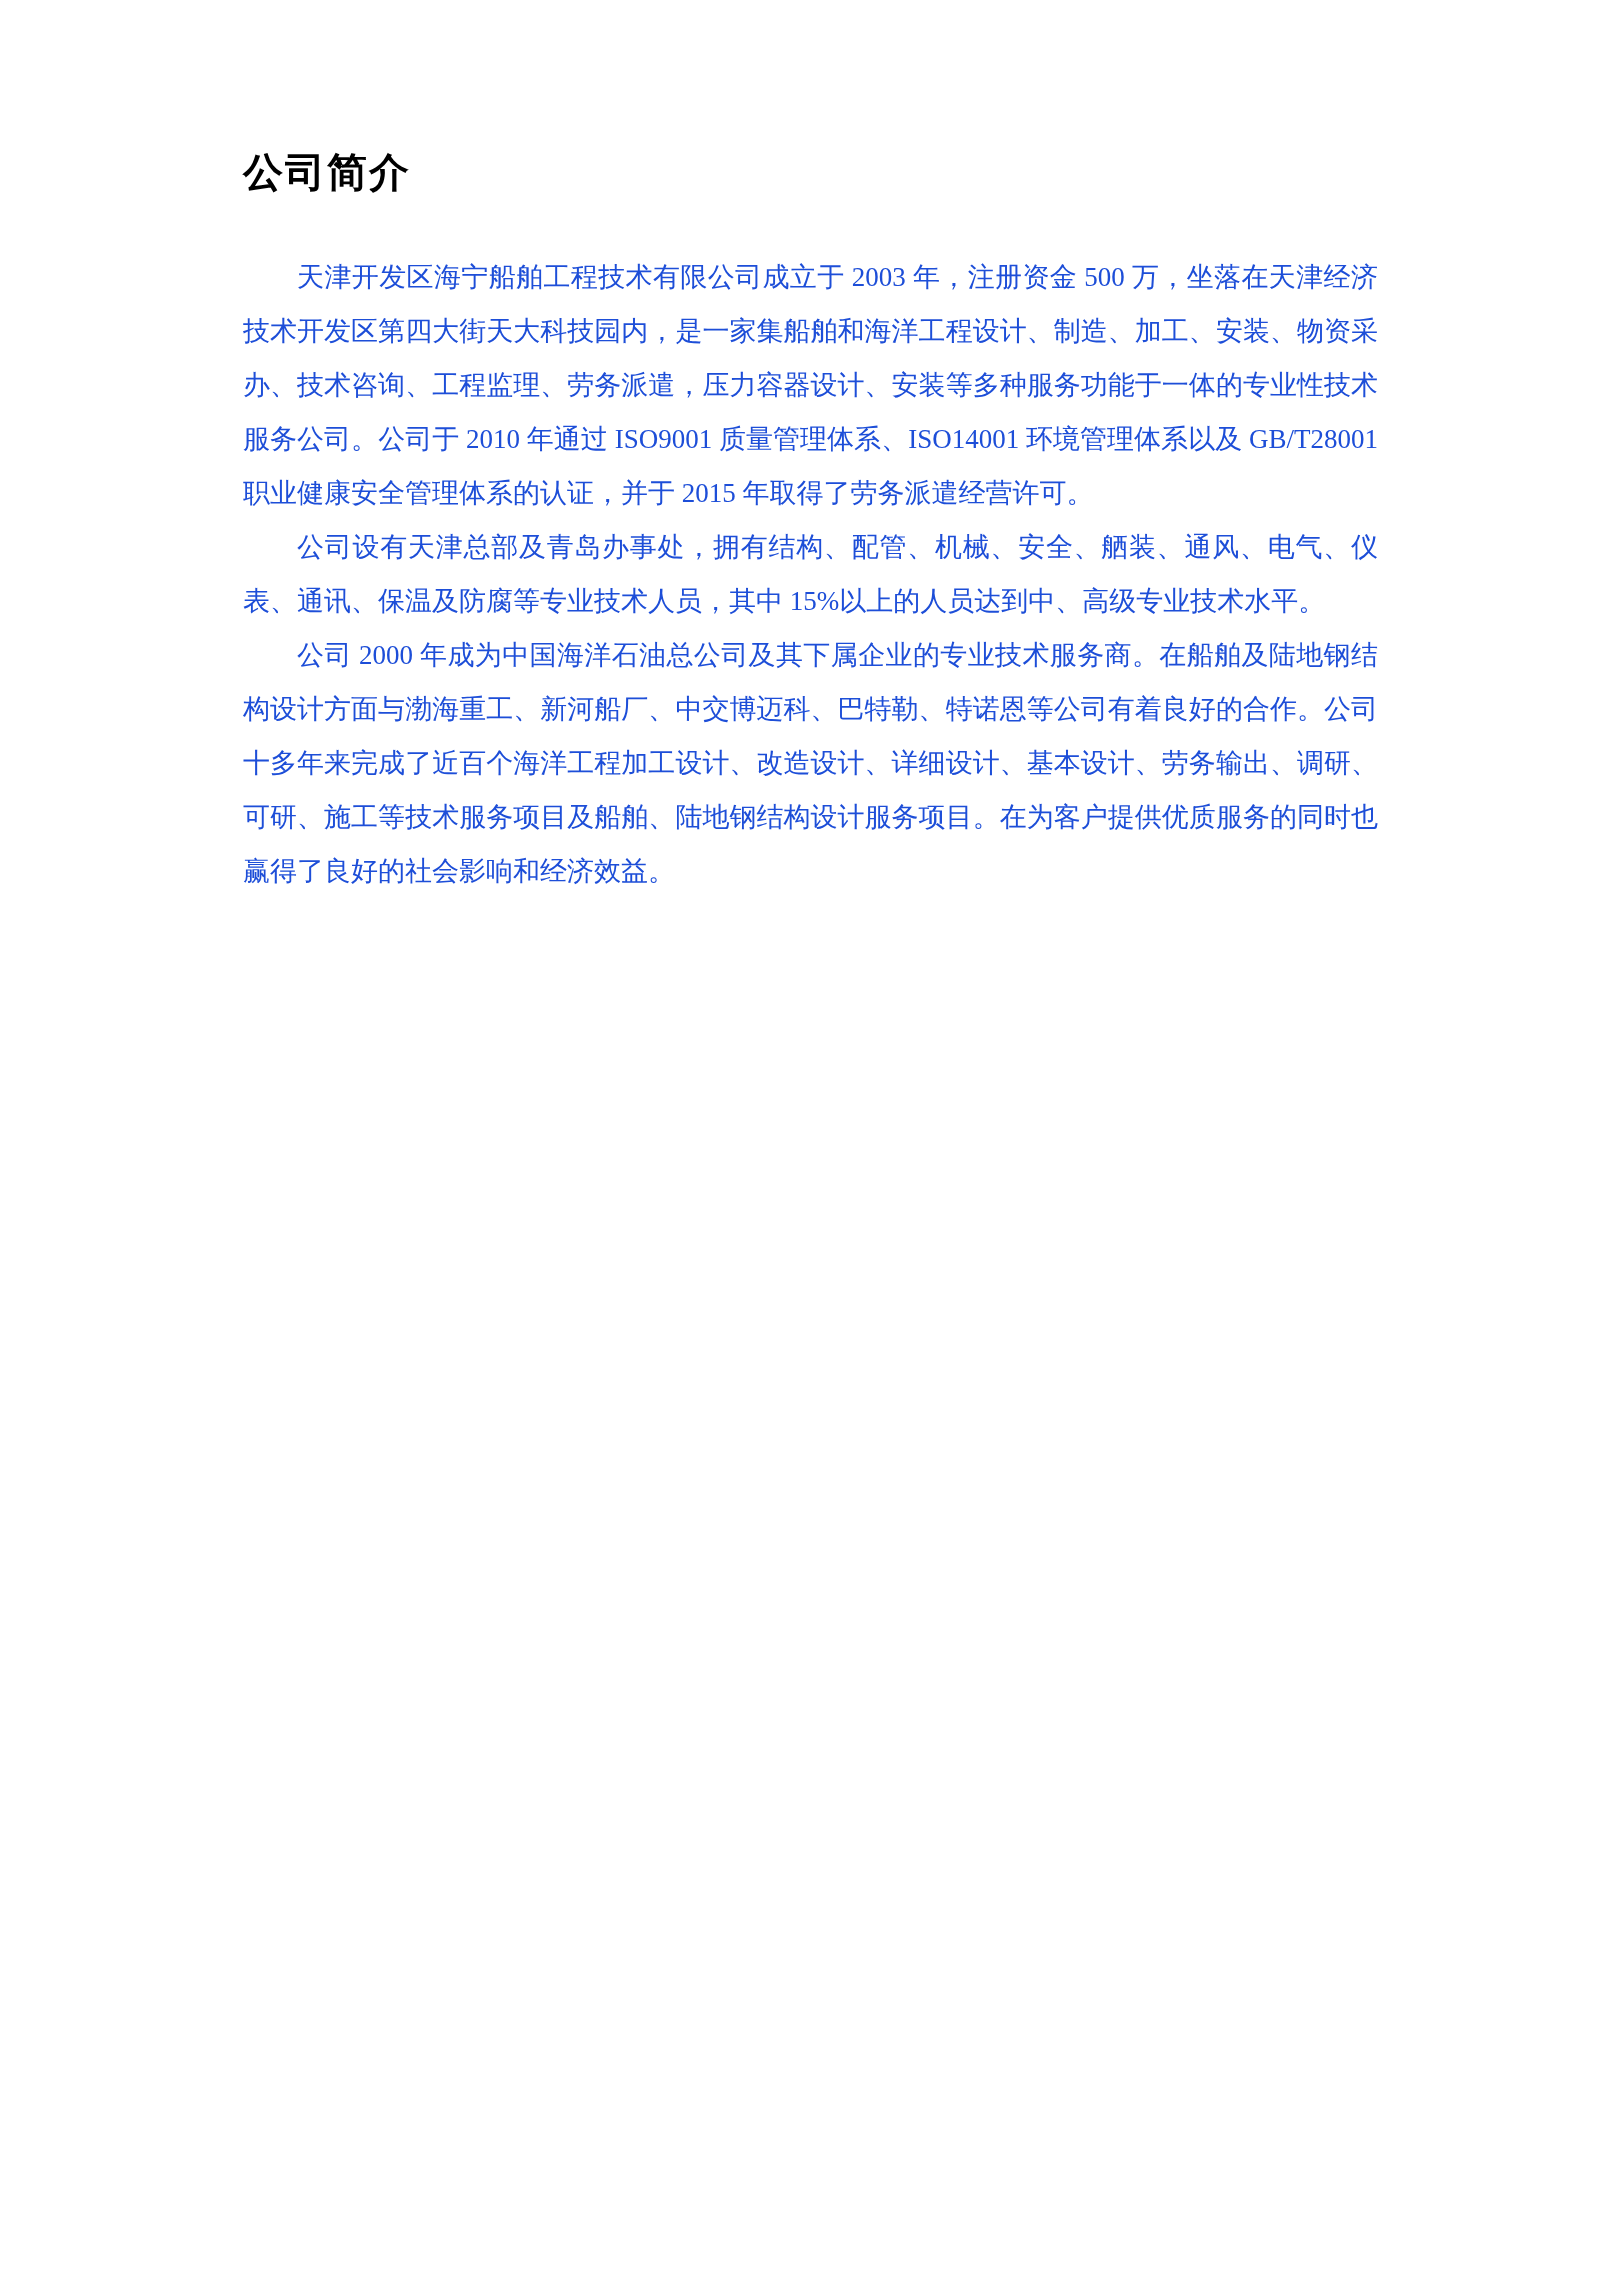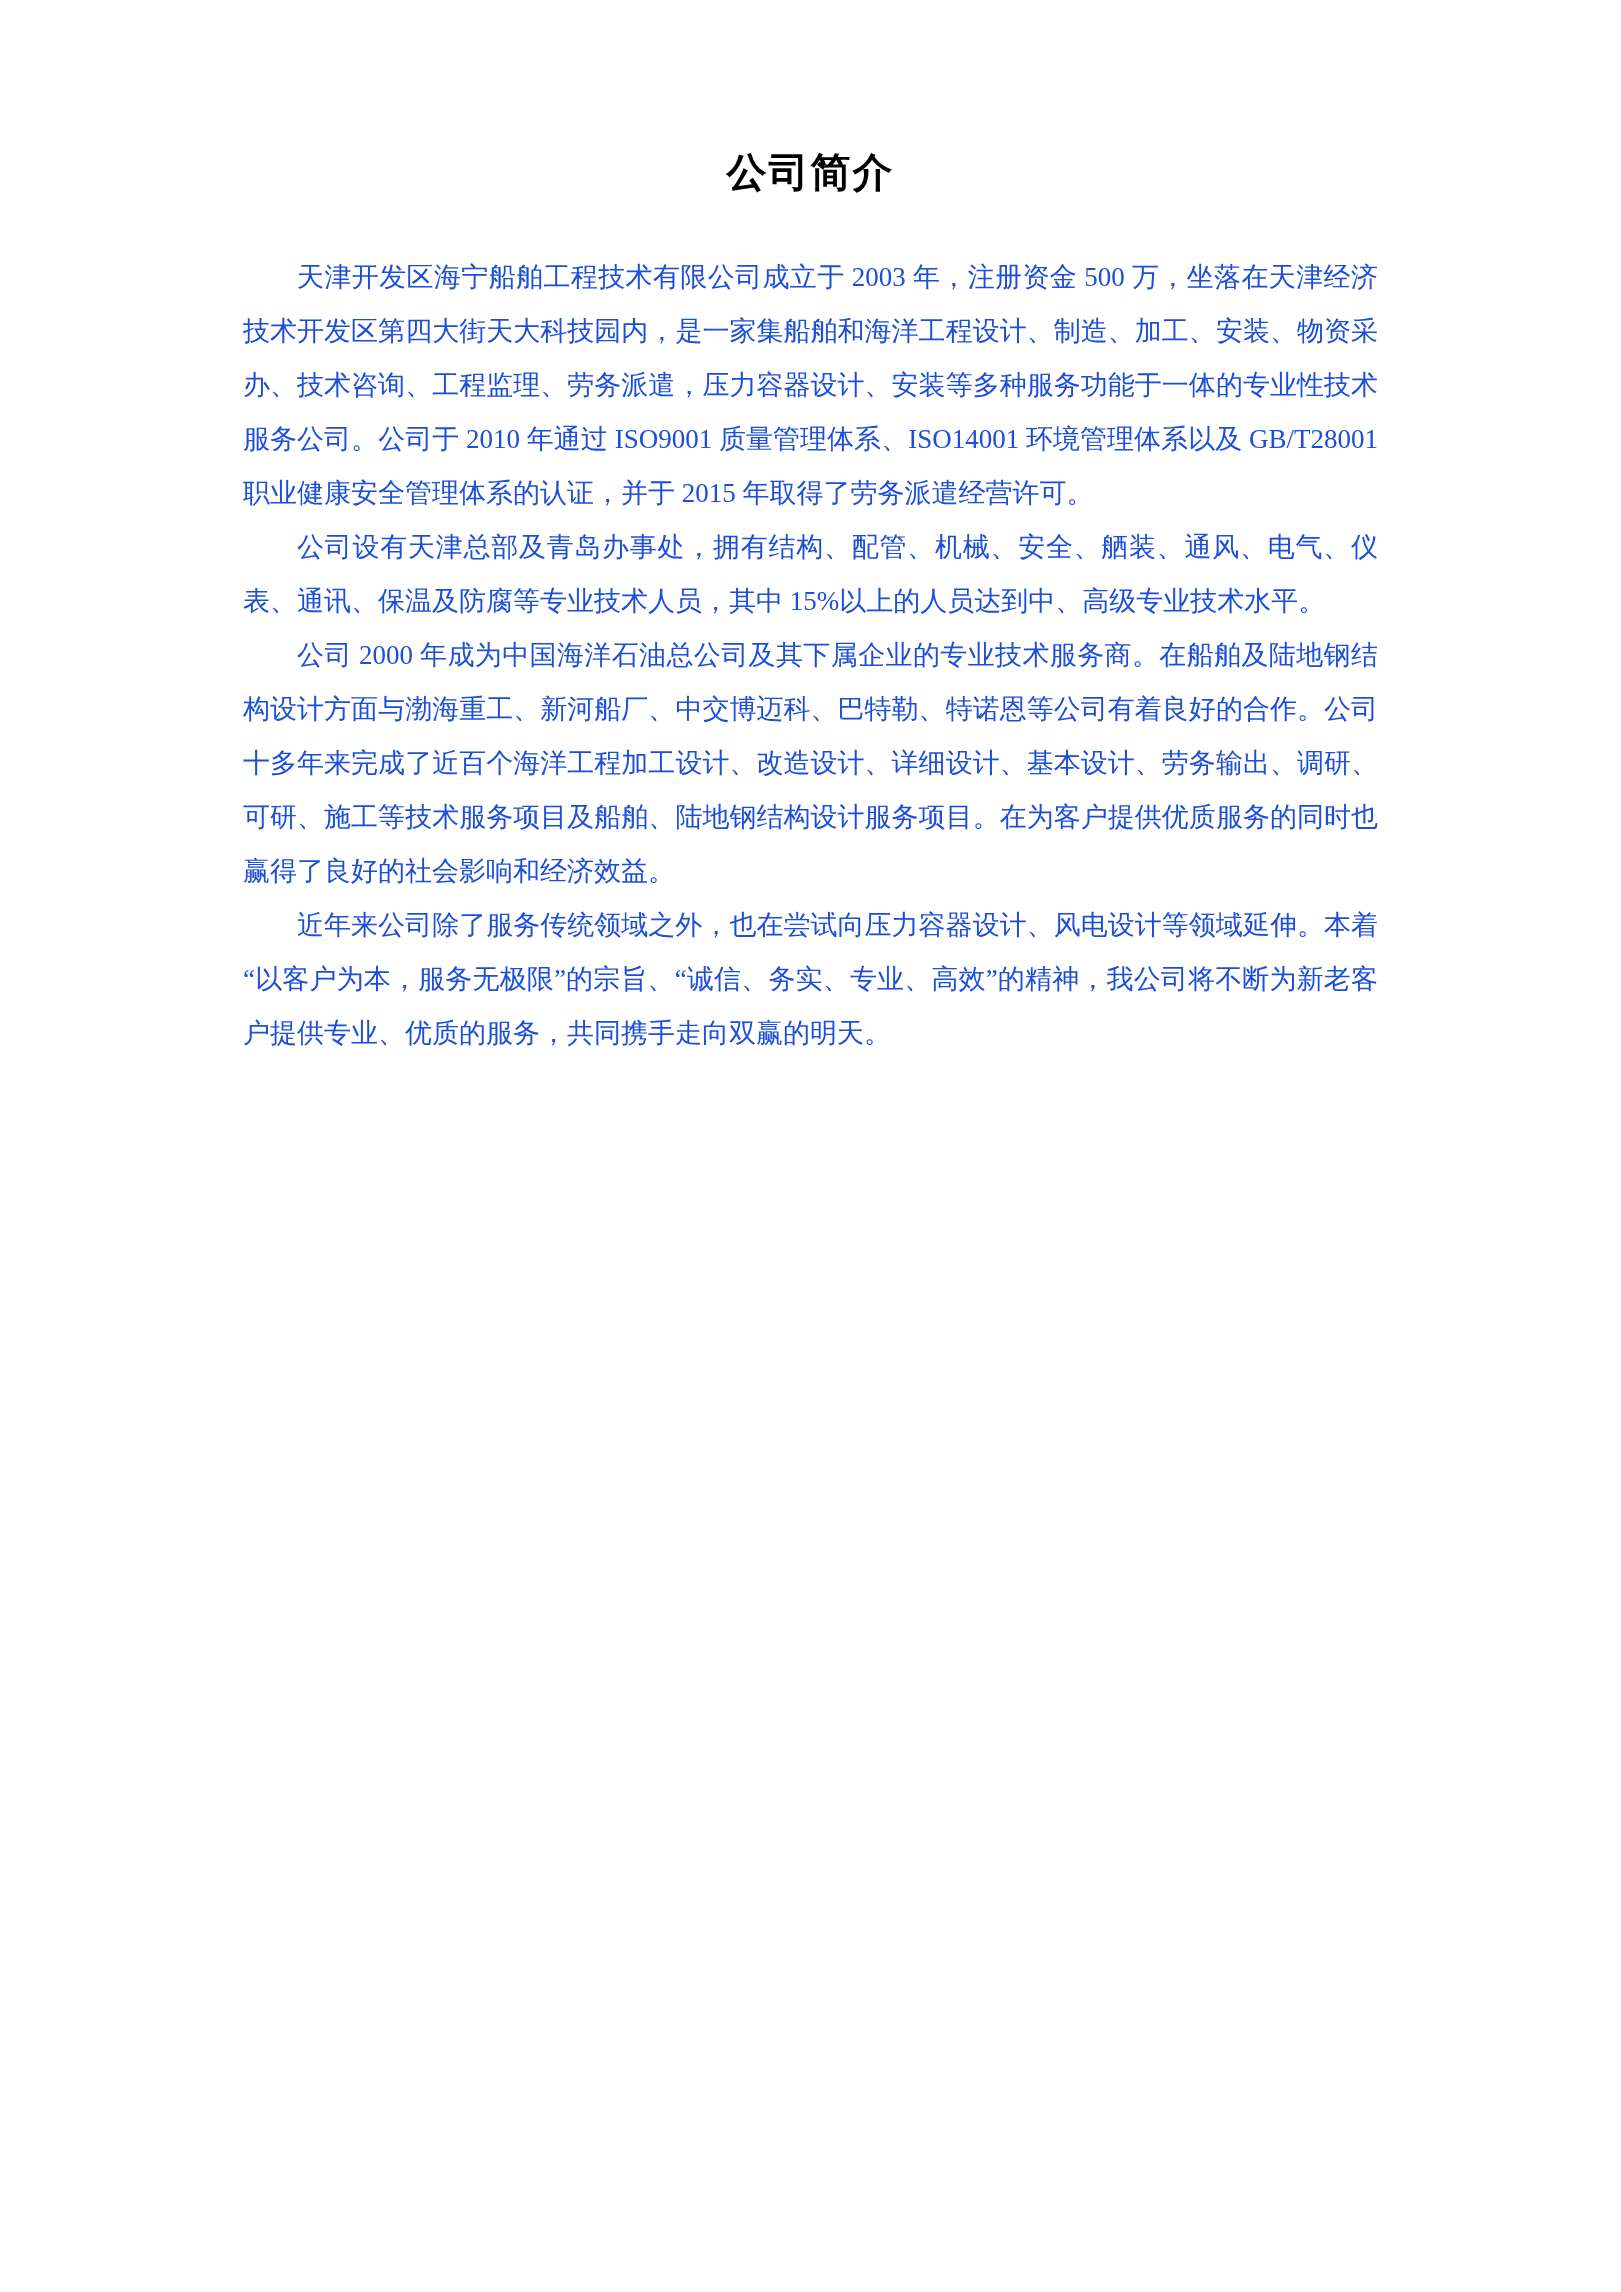--- a/index.html
+++ b/index.html
@@ -22,21 +22,20 @@
     left: 243px;
     top: 147px;
     width: 1135px;
   }
   .doc-title {
     font-family: "Liberation Sans", "DejaVu Sans", sans-serif;
     font-weight: bold;
     font-size: 40px;
     line-height: 1.25;
     color: #000000;
-    text-align: center;
     letter-spacing: 2px;
     margin: 0 0 53px 0;
     padding: 0;
   }
   .doc-paragraph {
     font-family: "Liberation Serif", "DejaVu Serif", serif;
     font-size: 27px;
     line-height: 54px;
     color: #1d4ed8;
     text-align: justify;
@@ -67,20 +66,19 @@
 
     <h1 class="doc-title">公司简介</h1>
 
     <p class="doc-paragraph">天津开发区海宁船舶工程技术有限公司成立于 2003 年，注册资金 500 万，坐落在天津经济技术开发区第四大街天大科技园内，是一家集船舶和海洋工程设计、制造、加工、安装、物资采办、技术咨询、工程监理、劳务派遣，压力容器设计、安装等多种服务功能于一体的专业性技术服务公司。公司于 2010 年通过 ISO9001 质量管理体系、ISO14001 环境管理体系以及 GB/T28001 职业健康安全管理体系的认证，并于 2015 年取得了劳务派遣经营许可。</p>
 
     <p class="doc-paragraph">公司设有天津总部及青岛办事处，拥有结构、配管、机械、安全、舾装、通风、电气、仪表、通讯、保温及防腐等专业技术人员，其中 15%以上的人员达到中、高级专业技术水平。</p>
 
 
     <p class="doc-paragraph">公司 2000 年成为中国海洋石油总公司及其下属企业的专业技术服务商。在船舶及陆地钢结构设计方面与渤海重工、新河船厂、中交博迈科、巴特勒、特诺恩等公司有着良好的合作。公司十多年来完成了近百个海洋工程加工设计、改造设计、详细设计、基本设计、劳务输出、调研、可研、施工等技术服务项目及船舶、陆地钢结构设计服务项目。在为客户提供优质服务的同时也赢得了良好的社会影响和经济效益。</p>
 
-    <p class="doc-paragraph">近年来公司除了服务传统领域之外，也在尝试向压力容器设计、风电设计等领域延伸。本着“以客户为本，服务无极限”的宗旨、“诚信、务实、专业、高效”的精神，我公司将不断为新老客户提供专业、优质的服务，共同携手走向双赢的明天。</p>
 
   </div>
 
   <div class="page-blank-area"></div>
 
 </div>
 
 
 </body></html>

